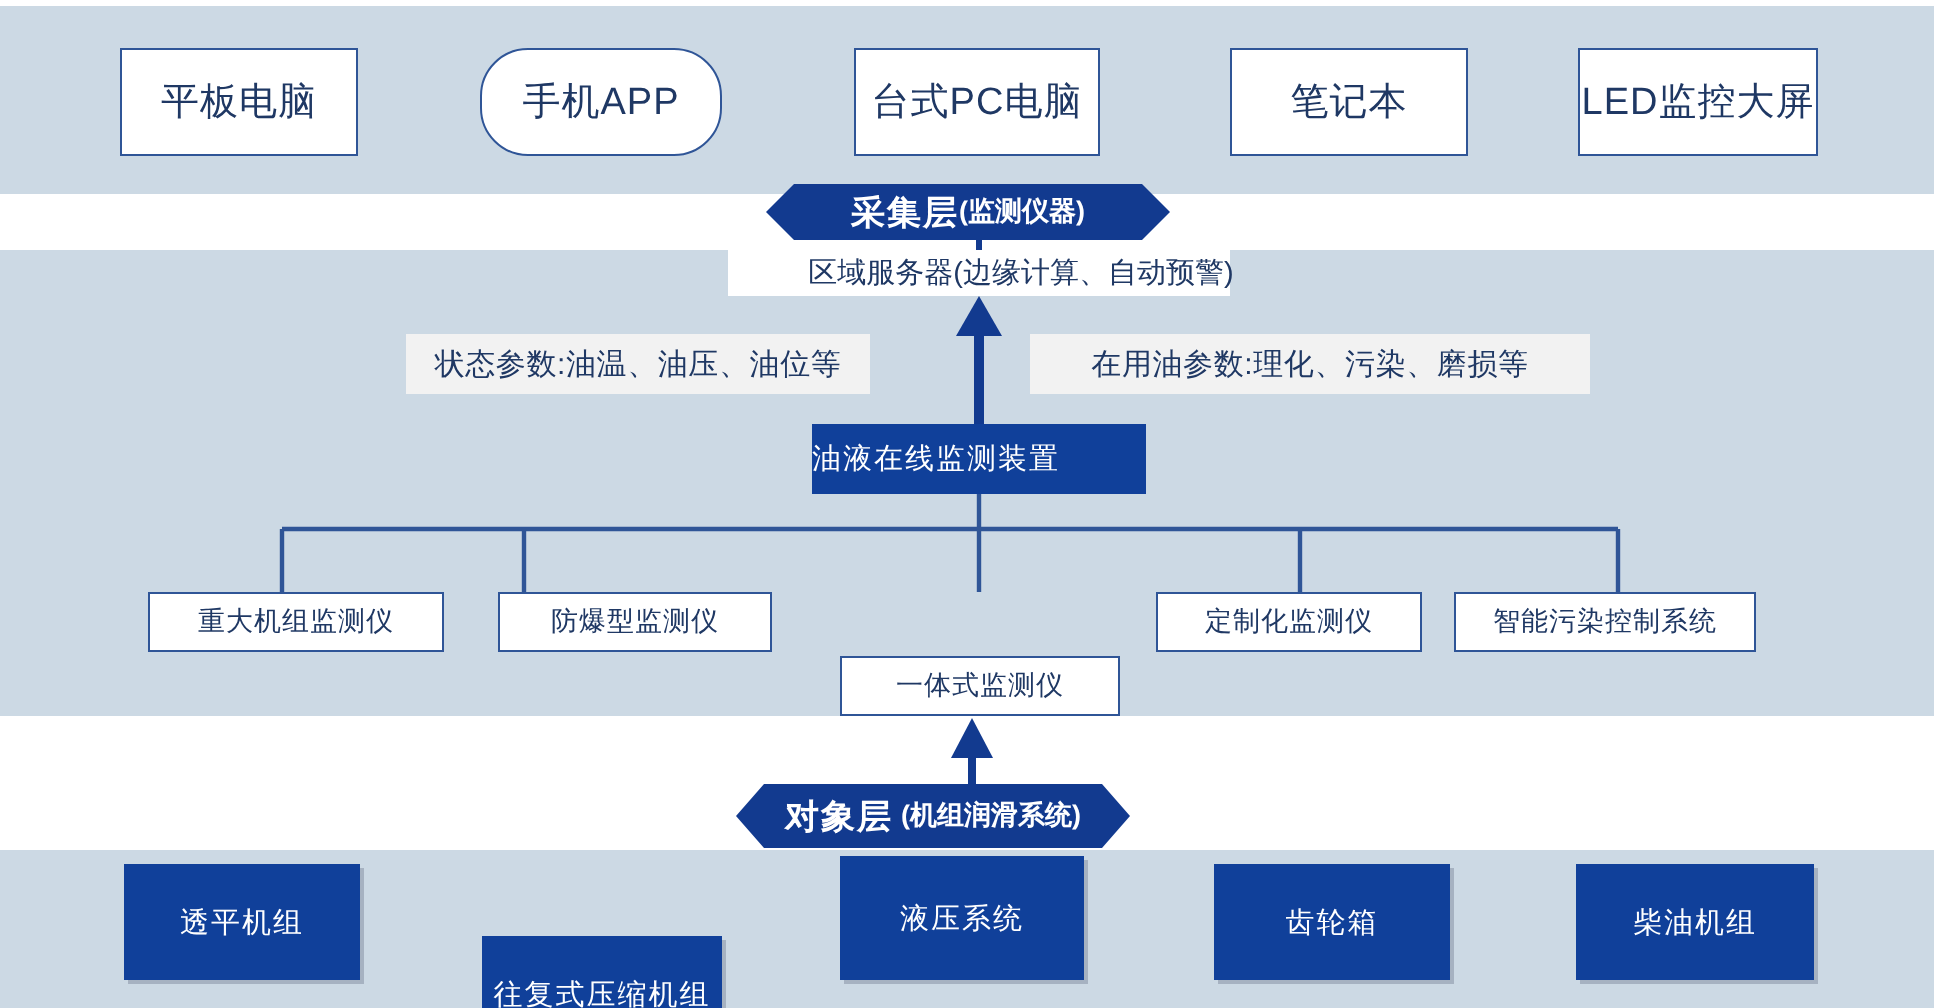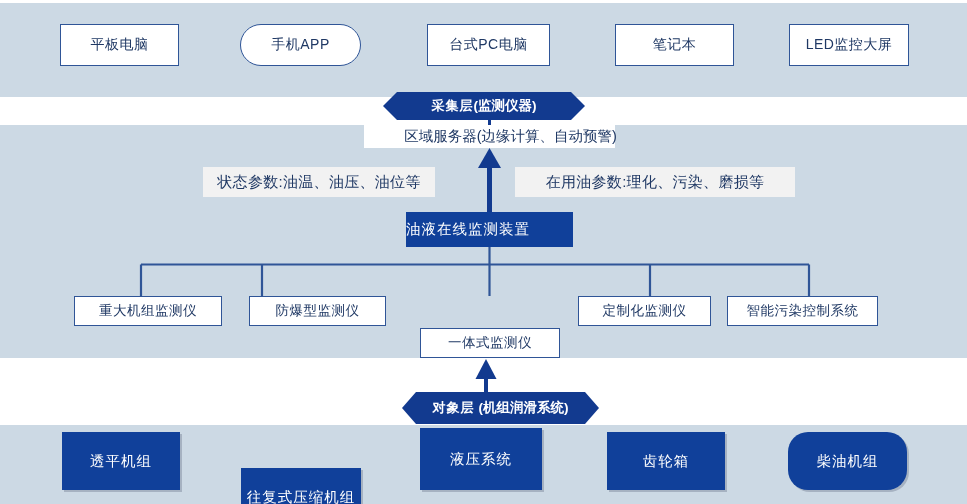--- a/index.html
+++ b/index.html
@@ -22,21 +22,21 @@
     position:absolute;
     background:#ffffff;
     border:1.6px solid #2f5597;
     box-sizing:border-box;
     display:flex;align-items:center;justify-content:center;
     color:#1f3864;
     font-size:14.5px;
     letter-spacing:.5px;
     white-space:nowrap;
   }
-  .topbox{height:42px;font-size:14px;}
+  .topbox{height:54px;font-size:19px;}
 
   
   .inst{height:30px;font-size:13.5px;border-width:1.4px;}
 
   
   .dbox{
     position:absolute;
     background:#10409a;
     color:#ffffff;
     display:flex;align-items:center;justify-content:center;
@@ -80,22 +80,22 @@
   .banner{
     position:absolute;
     background:#123a8f;
     color:#ffffff;
     display:flex;align-items:center;justify-content:center;
     white-space:nowrap;
     box-sizing:border-box;
     clip-path:polygon(14px 0, calc(100% - 14px) 0, 100% 50%, calc(100% - 14px) 100%, 14px 100%, 0 50%);
   }
   #banner-collect{left:383px;top:92px;width:202px;height:28px;}
-  #banner-object{left:402px;top:392px;width:197px;height:32px;}
-  .banner .big{font-size:13px;font-weight:bold;letter-spacing:1px;}
+  #banner-object{left:368px;top:392px;width:197px;height:32px;}
+  .banner .big{font-size:17px;font-weight:bold;letter-spacing:1px;}
   .banner .small{font-size:13.5px;font-weight:bold;letter-spacing:0;}
 
   
   #connectors{position:absolute;left:0;top:0;width:967px;height:504px;pointer-events:none;}
 </style>
 </head>
 <body>
 
 <div class="stage">
 
@@ -186,17 +186,17 @@
   </div>
   <div class="dbox shadowed" style="left:241px;top:432px;width:120px;height:58px;margin-top:36px;">
     <span>往复式压缩机组</span>
   </div>
   <div class="dbox shadowed" style="left:420px;top:428px;width:122px;height:62px;">
     <span>液压系统</span>
   </div>
   <div class="dbox shadowed" style="left:607px;top:432px;width:118px;height:58px;">
     <span>齿轮箱</span>
   </div>
-  <div class="dbox shadowed" style="left:788px;top:432px;width:119px;height:58px;border-radius:20px;">
+  <div class="dbox shadowed" style="left:788px;top:432px;width:119px;height:58px;">
     <span>柴油机组</span>
   </div>
 
 </div>
 
 </body></html>

